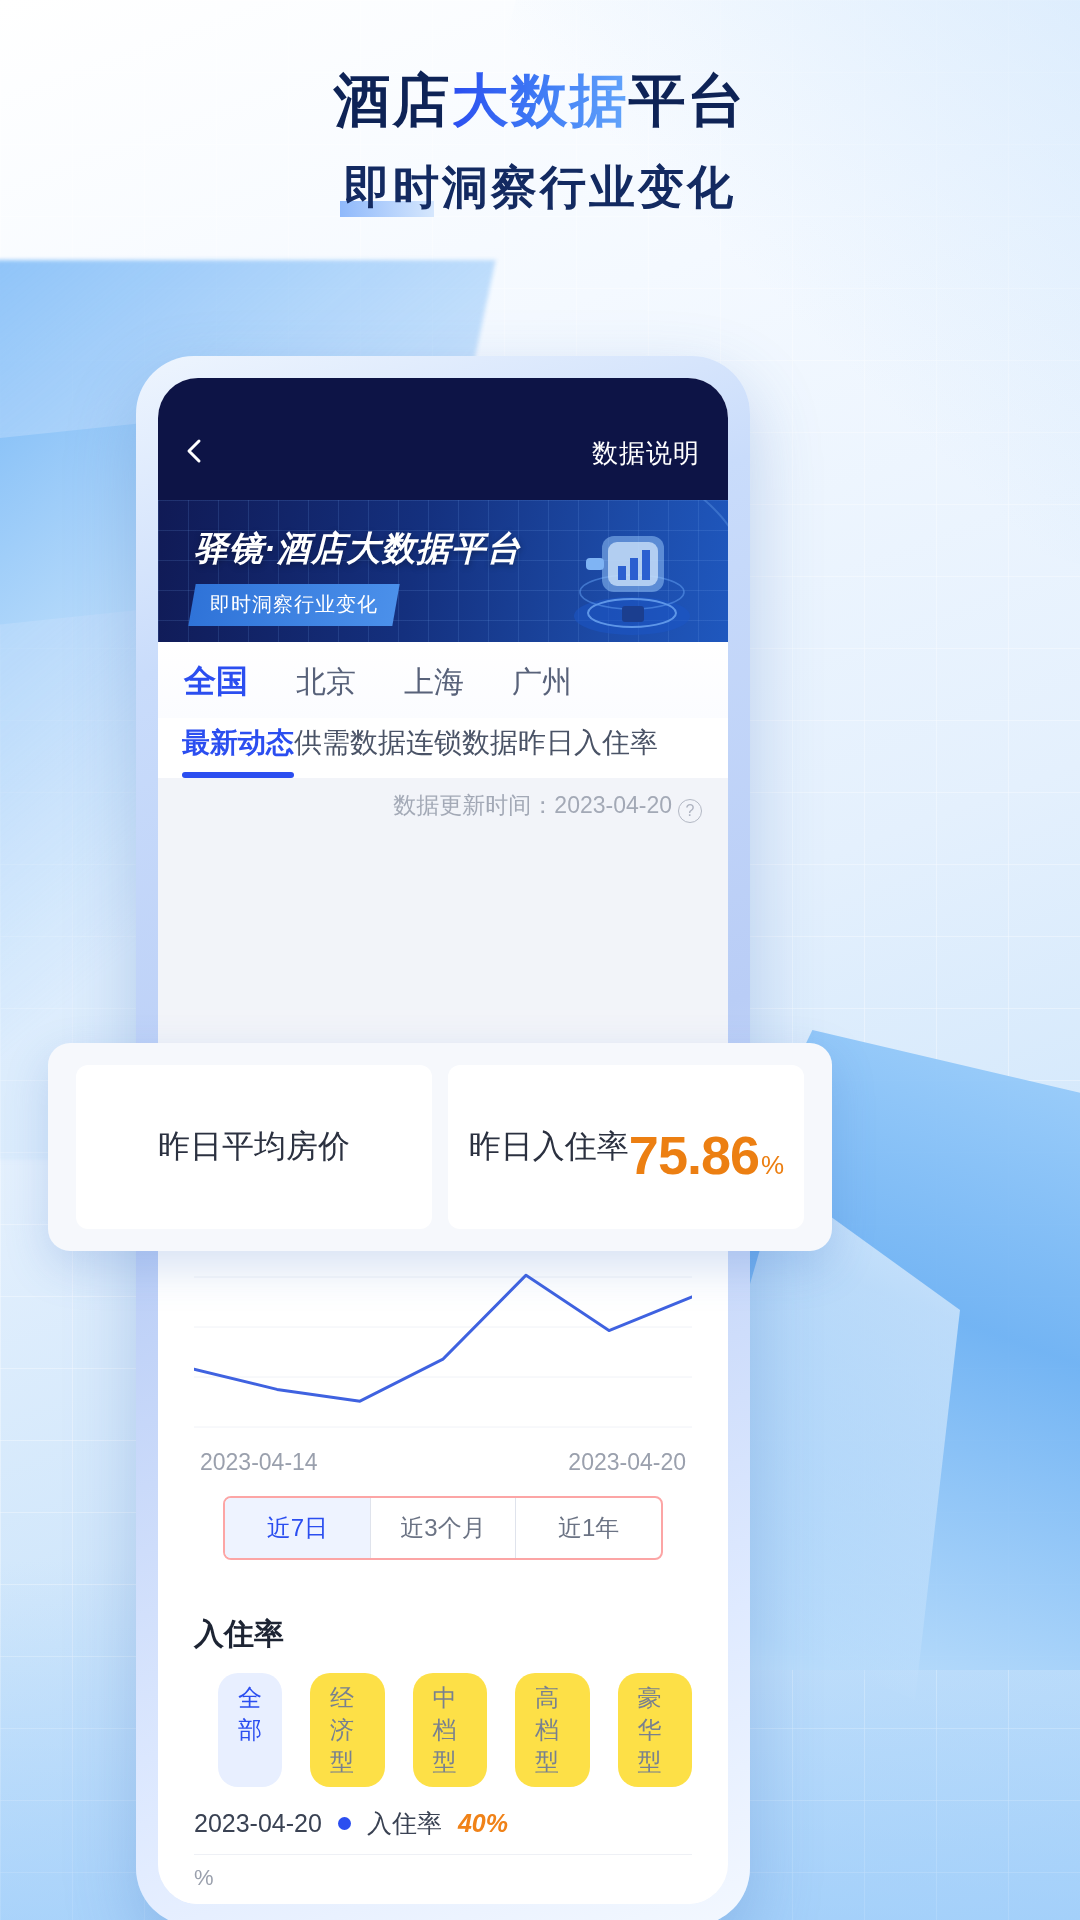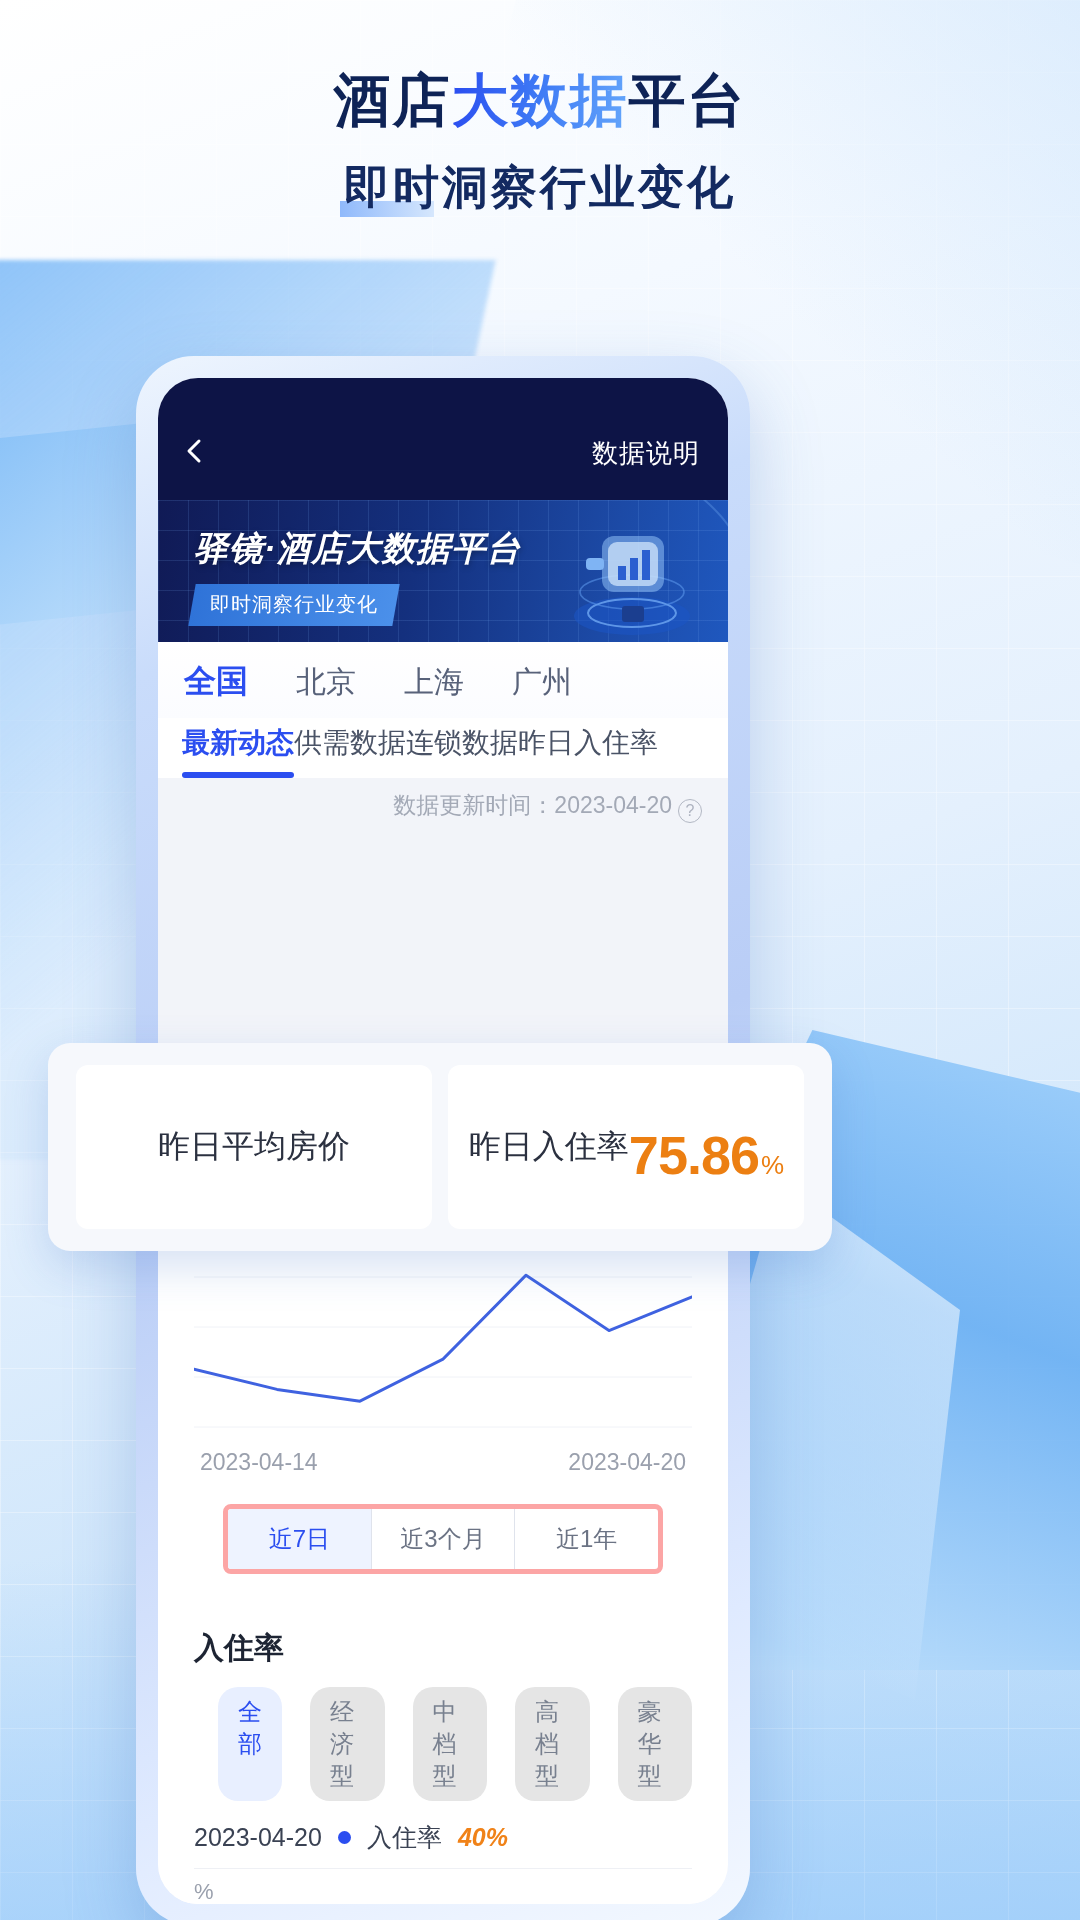--- a/index.html
+++ b/index.html
@@ -189,36 +189,36 @@
   
   #under-card { height:236px; background:#f2f4f9; }
 
   
   .panel {
     background:#fff; margin:14px 16px 0 16px; border-radius:14px;
     padding:18px 20px 22px 20px;
   }
   .chips { display:flex; gap:28px;margin-left:24px; }
   .chip {
-    padding:9px 20px; border-radius:20px; background:#e5e5e5;
+    padding:9px 20px; border-radius:20px; background:#fde047;
     color:#78808f; font-size:24px;
   }
   .chip.active { background:#e8efff; color:#2b4ef0; }
 
   .chart-box { position:relative; height:200px; margin-top:18px; }
   .chart-box svg { display:block; width:100%; height:100%; }
 
   .axis-row {
     display:flex; justify-content:space-between;
     color:#9aa0ad; font-size:23px; margin-top:12px; padding:0 6px;
   }
 
   .seg {
-    display:flex; margin:28px auto 0 auto; width:440px;
-    border:5px solid #fca5a5; border-radius:8px; overflow:hidden;
+    display:flex; margin:20px auto 0 auto; width:440px;
+    border:2px solid #fca5a5; border-radius:8px; overflow:hidden;
   }
   .seg-item {
     flex:1; text-align:center; padding:14px 0; font-size:24px;
     color:#6b7384; border-right:1px solid #dfe3ec;
   }
   .seg-item:last-child { border-right:none; }
   .seg-item.active { background:#eef3ff; color:#2b4ef0; }
 
   .panel-title { font-size:30px; color:#1d2433; font-weight:bold; }
 

